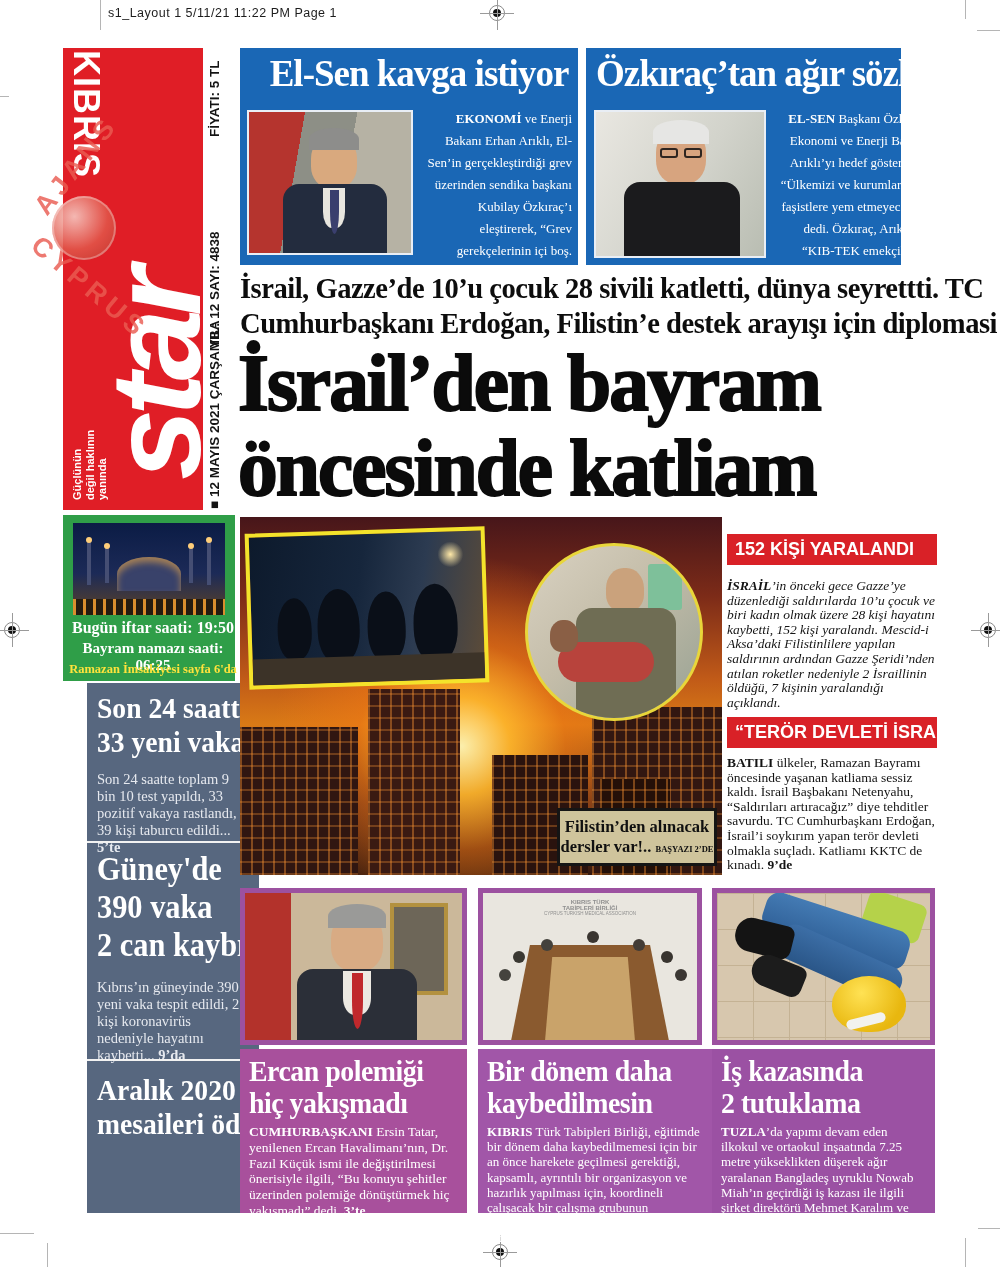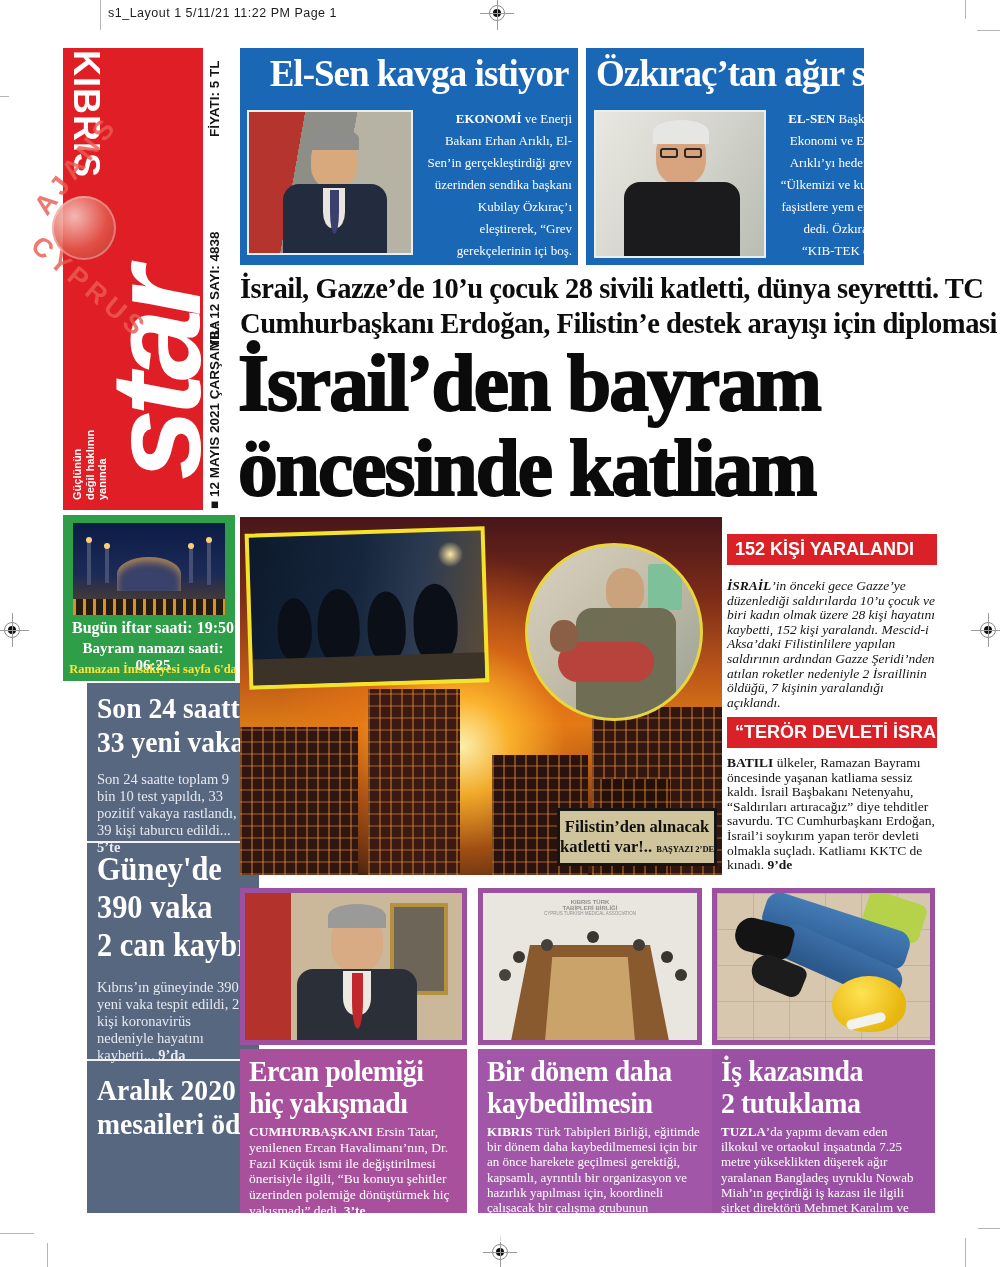--- a/index.html
+++ b/index.html
@@ -192,21 +192,21 @@
     <div class="blue-photo" style="left:7px; width:166px; height:145px; background:linear-gradient(100deg,#b5342e 0 30%, #8d8f86 30% 58%, #b6b2a4 58% 100%);">
       <div class="head-sk" style="left:62px; top:22px; width:46px; height:54px; background:#d9a97e;"></div>
       <div class="head-sk" style="left:60px; top:16px; width:50px; height:22px; background:#8d8d8b; border-radius:50% 50% 0 0;"></div>
       <div class="torso" style="left:34px; top:72px; width:104px; height:75px; background:#232c3e;"></div>
       <div class="torso" style="left:74px; top:76px; width:22px; height:40px; background:#e8e6df; border-radius:0 0 40% 40%;"></div>
       <div class="torso" style="left:81px; top:78px; width:9px; height:44px; background:#3a3f6e; border-radius:0 0 50% 50%;"></div>
     </div>
     <div class="blue-text" style="left:182px; width:150px;"><span class="lead">EKONOMİ</span><span> ve Enerji Bakanı Erhan Arıklı, El-Sen’in gerçekleştirdiği grev üzerinden sendika başkanı Kubilay Özkıraç’ı eleştirerek, “Grev gerekçelerinin içi boş. Özkıraç’ın derdi güç gösterisi; canı kavga istiyor. Yolsuzlukların üzerine giderken neredeydi?” dedi. </span><span class="pref">3’te</span></div>
   </div>
 
-  <div class="abs blue-box" style="left:586px; width:278px;">
+  <div class="abs blue-box" style="left:586px; width:315px;">
     <div class="blue-head">Özkıraç’tan ağır sözler</div>
     <div class="blue-photo" style="left:8px; width:172px; height:148px; background:linear-gradient(120deg,#e9e7e1 0%, #d2d3cb 55%, #b9bdb2 100%);">
       <div class="head-sk" style="left:60px; top:14px; width:50px; height:58px; background:#d7a47f;"></div>
       <div class="head-sk" style="left:57px; top:8px; width:56px; height:24px; background:#e6e6e4; border-radius:50% 50% 0 0;"></div>
       <div class="abs" style="left:64px; top:36px; width:18px; height:10px; border:2px solid #2e2520; border-radius:3px;"></div>
       <div class="abs" style="left:88px; top:36px; width:18px; height:10px; border:2px solid #2e2520; border-radius:3px;"></div>
       <div class="torso" style="left:28px; top:70px; width:116px; height:78px; background:#1b1b1d;"></div>
     </div>
     <div class="blue-text" style="left:190px; width:152px;"><span class="lead">EL-SEN</span><span> Başkanı Özkıraç, Ekonomi ve Enerji Bakanı Arıklı’yı hedef göstererek, “Ülkemizi ve kurumlarımızı faşistlere yem etmeyeceğiz” dedi. Özkıraç, Arıklı’yı, “KIB-TEK emekçilerini hedef göstermek, usulsüzlüklere göz yumarak kurumu zarara uğratmakla” suçladı. </span><span class="pref">3’te</span></div>
   </div>
@@ -235,21 +235,21 @@
     <div class="circ-inset">
       <div class="abs" style="right:18px; top:18px; width:34px; height:46px; background:#7ec09a; border-radius:3px;"></div>
       <div class="head-sk" style="left:78px; top:22px; width:38px; height:44px; background:#caa27c;"></div>
       <div class="torso" style="left:48px; top:62px; width:100px; height:116px; background:#6f6d54;"></div>
       <div class="abs" style="left:30px; top:96px; width:96px; height:40px; background:#b8433c; border-radius:20px;"></div>
       <div class="head-sk" style="left:22px; top:74px; width:28px; height:32px; background:#8a5f45;"></div>
     </div>
 
     <div class="edit-box">
       <div class="edit-l1">Filistin’den alınacak</div>
-      <div class="edit-l2"><span>katletti var!..</span> <span class="edit-ref">BAŞYAZI 2’DE</span></div>
+      <div class="edit-l2"><span>dersler var!..</span> <span class="edit-ref">BAŞYAZI 2’DE</span></div>
     </div>
   </div>
 
   <div class="abs rbanner" style="top:534px;">152 KİŞİ YARALANDI</div>
   <div class="abs rbody" style="top:579px;font-style:italic;"><span class="lead">İSRAİL</span><span>’in önceki gece Gazze’ye düzenlediği saldırılarda 10’u çocuk ve biri kadın olmak üzere 28 kişi hayatını kaybetti, 152 kişi yaralandı. Mescid-i Aksa’daki Filistinlilere yapılan saldırının ardından Gazze Şeridi’nden atılan roketler nedeniyle 2 İsraillinin öldüğü, 7 kişinin yaralandığı açıklandı.</span></div>
   <div class="abs rbanner" style="top:717px;">“TERÖR DEVLETİ İSRAİL”</div>
   <div class="abs rbody" style="top:756px;"><span class="lead">BATILI</span><span> ülkeler, Ramazan Bayramı öncesinde yaşanan katliama sessiz kaldı. İsrail Başbakanı Netenyahu, “Saldırıları artıracağız” diye tehditler savurdu. TC Cumhurbaşkanı Erdoğan, İsrail’i soykırım yapan terör devleti olmakla suçladı. Katliamı KKTC de kınadı. </span><span class="pref">9’de</span></div>
 
   <div class="abs bphoto" style="left:240px; width:227px; background:linear-gradient(90deg,#b3322b 0 21%, #cbb89a 21% 100%);">
     <div class="abs" style="right:14px; top:10px; width:58px; height:92px; border:4px solid #b3913f; background:#6d6658;"></div>

